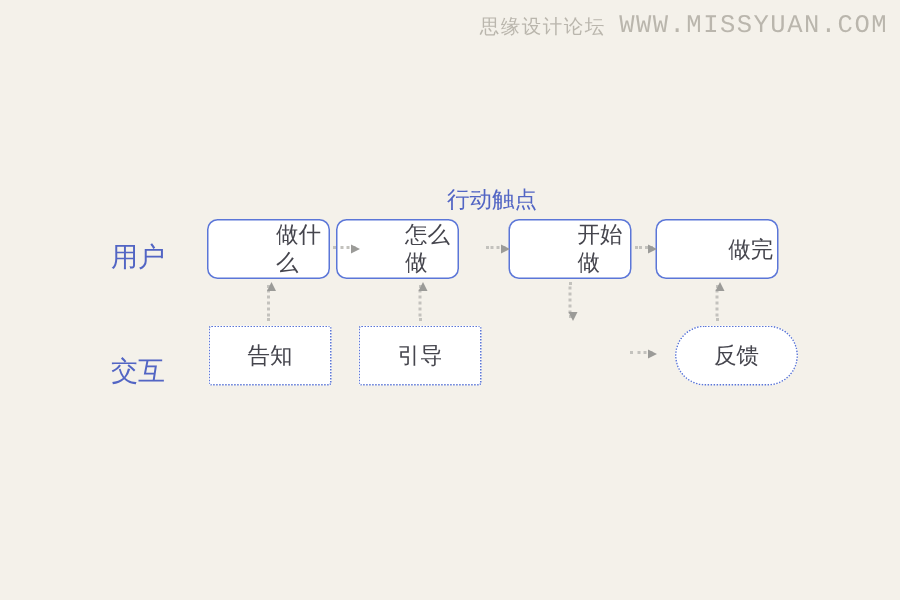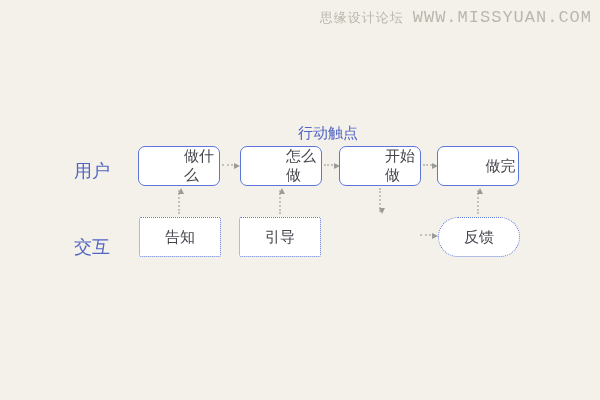--- a/index.html
+++ b/index.html
@@ -87,27 +87,27 @@
     <span class="wm-cjk">思缘设计论坛</span>
     <span class="wm-url">WWW.MISSYUAN.COM</span>
   </div>
 
   <div class="diagram-title">行动触点</div>
 
   <div class="row-label user">用户</div>
   <div class="row-label interaction">交互</div>
 
   <div class="node solid" style="left:138px; top:146px;">做什么</div>
-  <div class="node solid" style="left:240px; top:146px;">怎么做</div>
+  <div class="node solid" style="left:224px; top:146px;">怎么做</div>
   <div class="node solid" style="left:437px; top:146px;">做完</div>
   <div class="node solid" style="left:339px; top:146px;">开始做</div>
 
   <div class="node dotted" style="left:139px; top:217px;">告知</div>
   <div class="node dotted" style="left:239px; top:217px;">引导</div>
-  <div class="node dotted" style="left:438px; top:217px;border-radius:20px;">反馈</div>
+  <div class="node dotted" style="left:450px; top:217px;border-radius:20px;">反馈</div>
 
 
   <div class="harrow" style="left:222px; top:164px; width:15px;"></div>
   <div class="harrow" style="left:324px; top:164px; width:13px;"></div>
   <div class="harrow" style="left:423px; top:164px; width:12px;"></div>
 
   <div class="harrow" style="left:420px; top:234px; width:15px;"></div>
 
   <div class="varrow up" style="left:178px; top:190px; height:24px;"></div>
   <div class="varrow up" style="left:279px; top:190px; height:24px;"></div>

